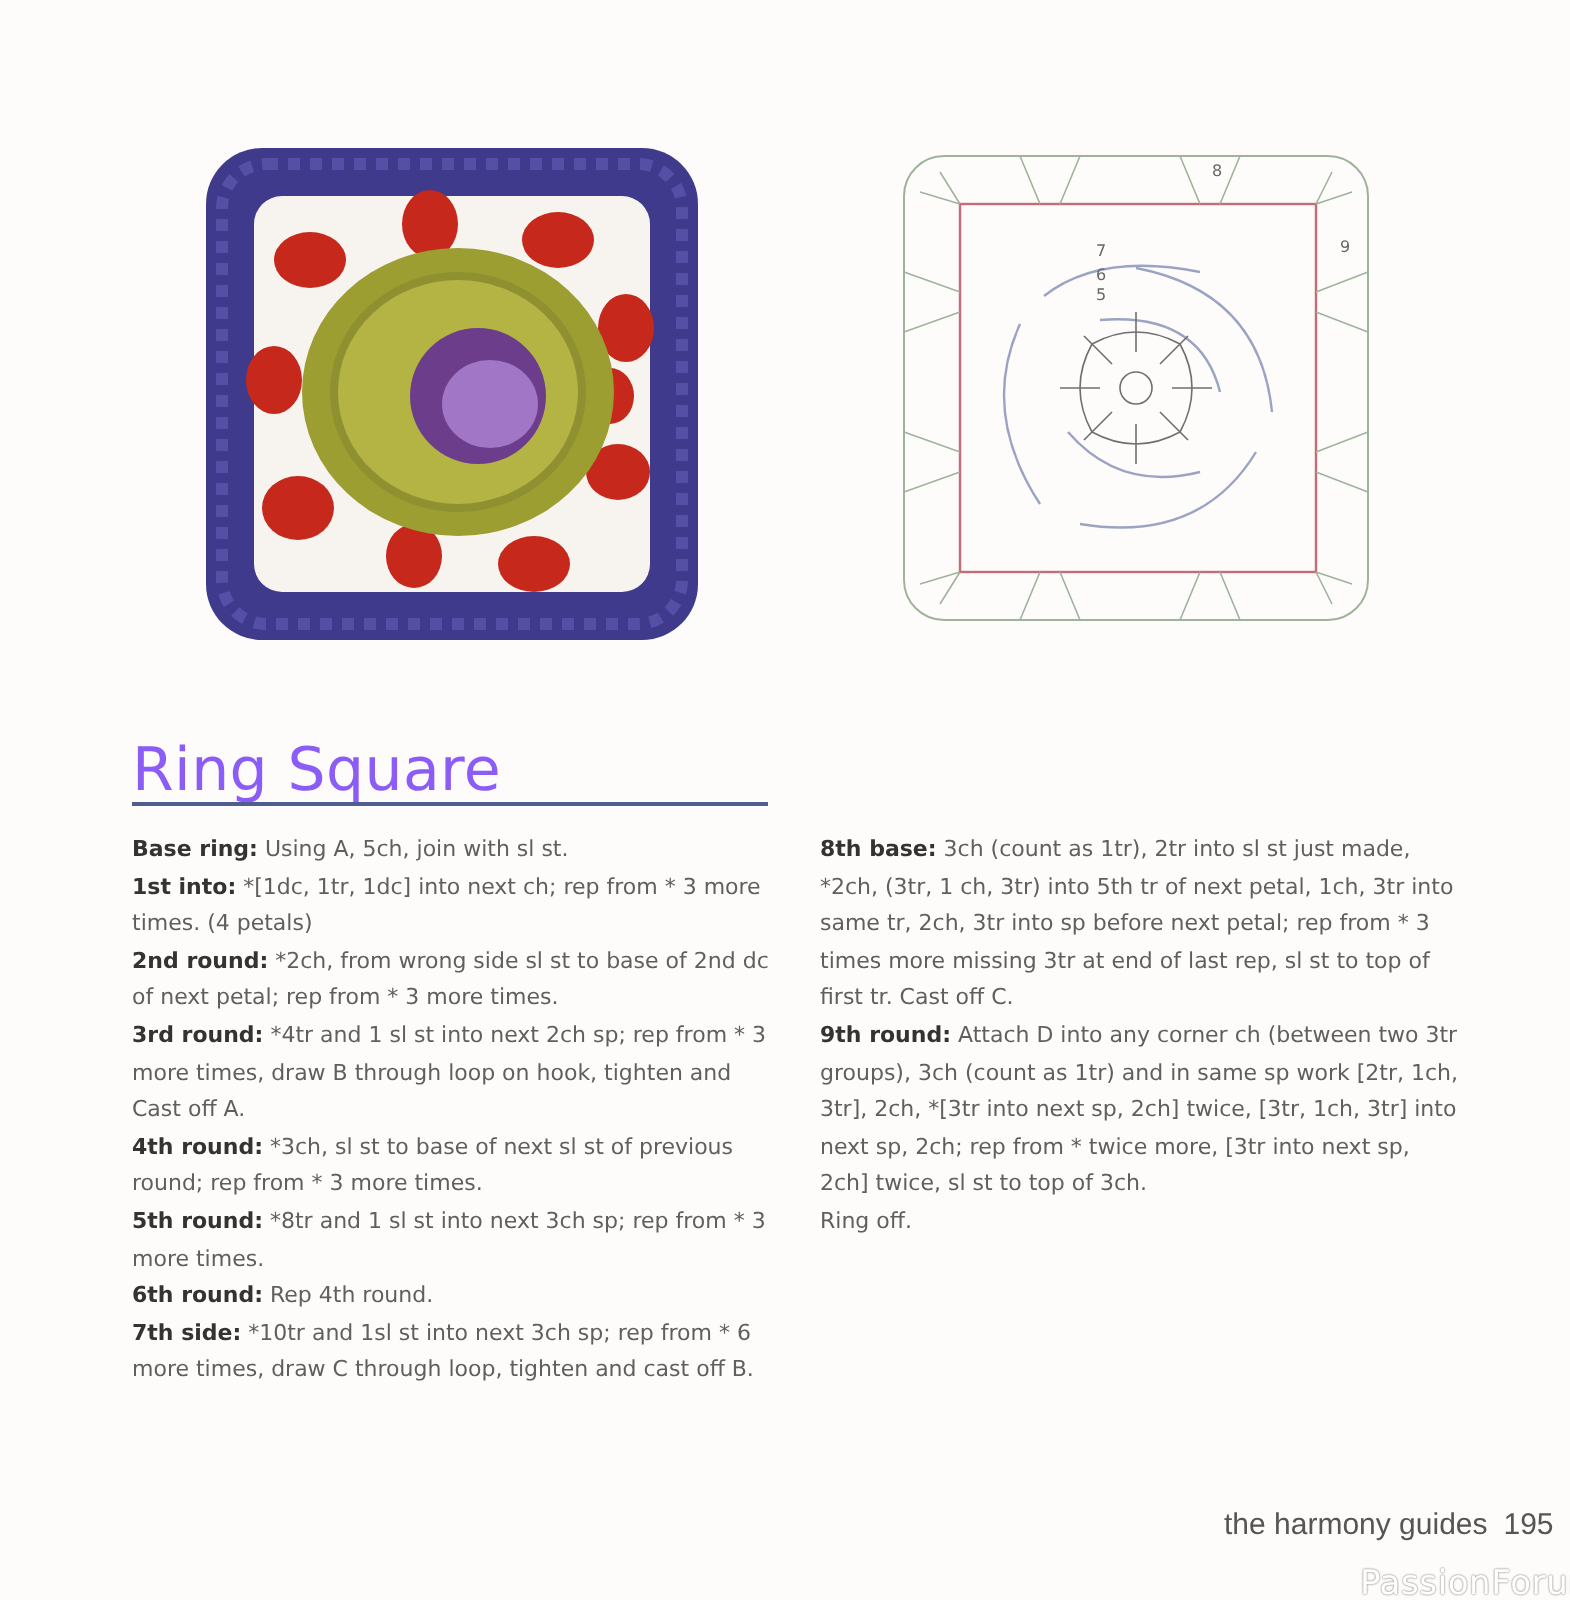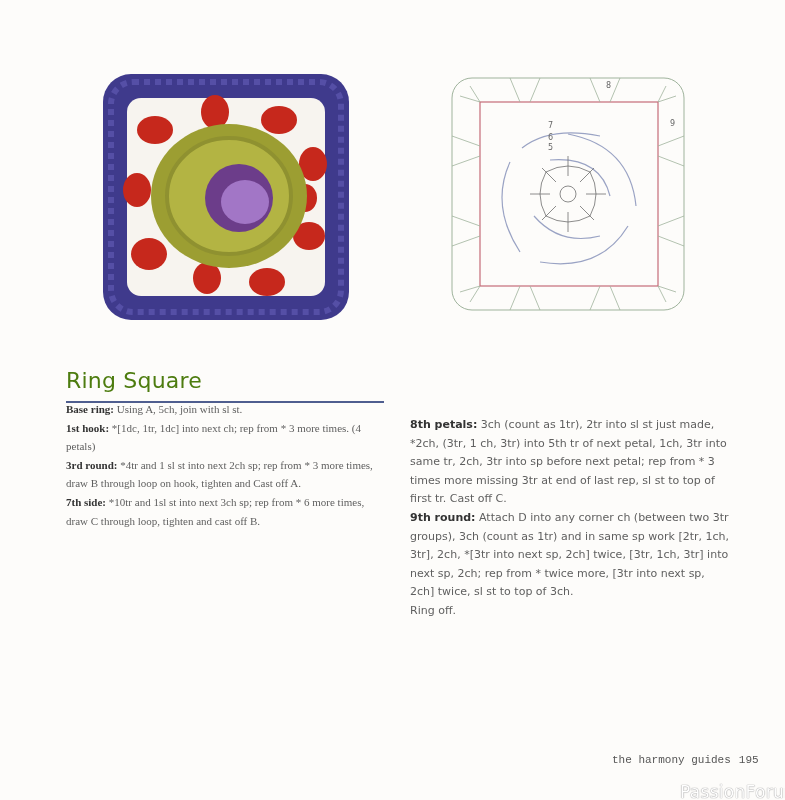--- a/index.html
+++ b/index.html
@@ -6,29 +6,29 @@
   body {
     width: 785px; height: 800px; position: relative; overflow: hidden;
     background: #fdfcfa;
     font-family: "DejaVu Sans", sans-serif;
     color: #555;
   }
   .photo { position: absolute; left: 97px; top: 68px; width: 258px; height: 258px; }
   .diagram { position: absolute; left: 450px; top: 76px; width: 236px; height: 236px; }
   .title {
     position: absolute; left: 66px; top: 368px;
-    font-size: 22px; color: #4d7c0f; font-weight: normal; letter-spacing: 0.2px;
+    font-size: 30px; color: #8b5cf6; font-weight: normal; letter-spacing: 0.2px;
   }
   .rule { position: absolute; left: 66px; top: 401px; width: 318px; height: 2px; background: #4f5e8f; }
   .col { position: absolute; font-size: 11px; line-height: 18.6px; color: #5f5f5f; }
-  .col.left { left: 66px; top: 400px; width: 322px; font-family: Liberation Serif, serif; }
+  .col.left { left: 66px; top: 416px; width: 322px; }
   .col.right { left: 410px; top: 416px; width: 322px; }
   .para { margin: 0; }
   .label { font-weight: bold; color: #333; }
-  .footer { position: absolute; left: 612px; top: 754px; font-family: Liberation Mono, monospace; font-size: 11px; color: #555; }
+  .footer { position: absolute; left: 612px; top: 754px; font-family: Liberation Sans, sans-serif; font-size: 15px; color: #555; }
   .footer .pg { margin-left: 8px; }
   .watermark {
     position: absolute; left: 680px; top: 782px; font-size: 17px; color: #ffffff;
     text-shadow: 0 0 1px #999, 0 0 1px #999; letter-spacing: 0.3px;
   }
 </style>
 </head>
 <body>
 
 <svg class="photo" viewBox="0 0 258 258">
@@ -81,27 +81,31 @@
     <text x="98" y="64">6</text>
     <text x="98" y="74">5</text>
   </g>
 </svg>
 
 <h1 class="title" style="margin:0;">Ring Square</h1>
 <div class="rule"></div>
 
 <div class="col left">
   <p class="para"><span class="label">Base ring:</span><span> Using A, 5ch, join with sl st.</span></p>
-  <p class="para"><span class="label">1st hook:</span><span> *[1dc, 1tr, 1dc] into next ch; rep from * 3 more times. (4 petals)</span></p>
+  <p class="para"><span class="label">1st into:</span><span> *[1dc, 1tr, 1dc] into next ch; rep from * 3 more times. (4 petals)</span></p>
+  <p class="para"><span class="label">2nd round:</span><span> *2ch, from wrong side sl st to base of 2nd dc of next petal; rep from * 3 more times.</span></p>
   <p class="para"><span class="label">3rd round:</span><span> *4tr and 1 sl st into next 2ch sp; rep from * 3 more times, draw B through loop on hook, tighten and Cast off A.</span></p>
+  <p class="para"><span class="label">4th round:</span><span> *3ch, sl st to base of next sl st of previous round; rep from * 3 more times.</span></p>
+  <p class="para"><span class="label">5th round:</span><span> *8tr and 1 sl st into next 3ch sp; rep from * 3 more times.</span></p>
+  <p class="para"><span class="label">6th round:</span><span> Rep 4th round.</span></p>
   <p class="para"><span class="label">7th side:</span><span> *10tr and 1sl st into next 3ch sp; rep from * 6 more times, draw C through loop, tighten and cast off B.</span></p>
 </div>
 
 <div class="col right">
-  <p class="para"><span class="label">8th petals:</span><span> 3ch (count as 1tr), 2tr into sl st just made, *2ch, (3tr, 1 ch, 3tr) into 5th tr of next petal, 1ch, 3tr into same tr, 2ch, 3tr into sp before next petal; rep from * 3 times more missing 3tr at end of last rep, sl st to top of first tr. Cast off C.</span></p>
+  <p class="para"><span class="label">8th base:</span><span> 3ch (count as 1tr), 2tr into sl st just made, *2ch, (3tr, 1 ch, 3tr) into 5th tr of next petal, 1ch, 3tr into same tr, 2ch, 3tr into sp before next petal; rep from * 3 times more missing 3tr at end of last rep, sl st to top of first tr. Cast off C.</span></p>
   <p class="para"><span class="label">9th round:</span><span> Attach D into any corner ch (between two 3tr groups), 3ch (count as 1tr) and in same sp work [2tr, 1ch, 3tr], 2ch, *[3tr into next sp, 2ch] twice, [3tr, 1ch, 3tr] into next sp, 2ch; rep from * twice more, [3tr into next sp, 2ch] twice, sl st to top of 3ch.</span></p>
   <p class="para"><span class="label"></span><span>Ring off.</span></p>
 </div>
 
 <div class="footer">
   <span>the harmony guides</span><span class="pg">195</span>
 </div>
 
 <div class="watermark">PassionForum.ru</div>
 

